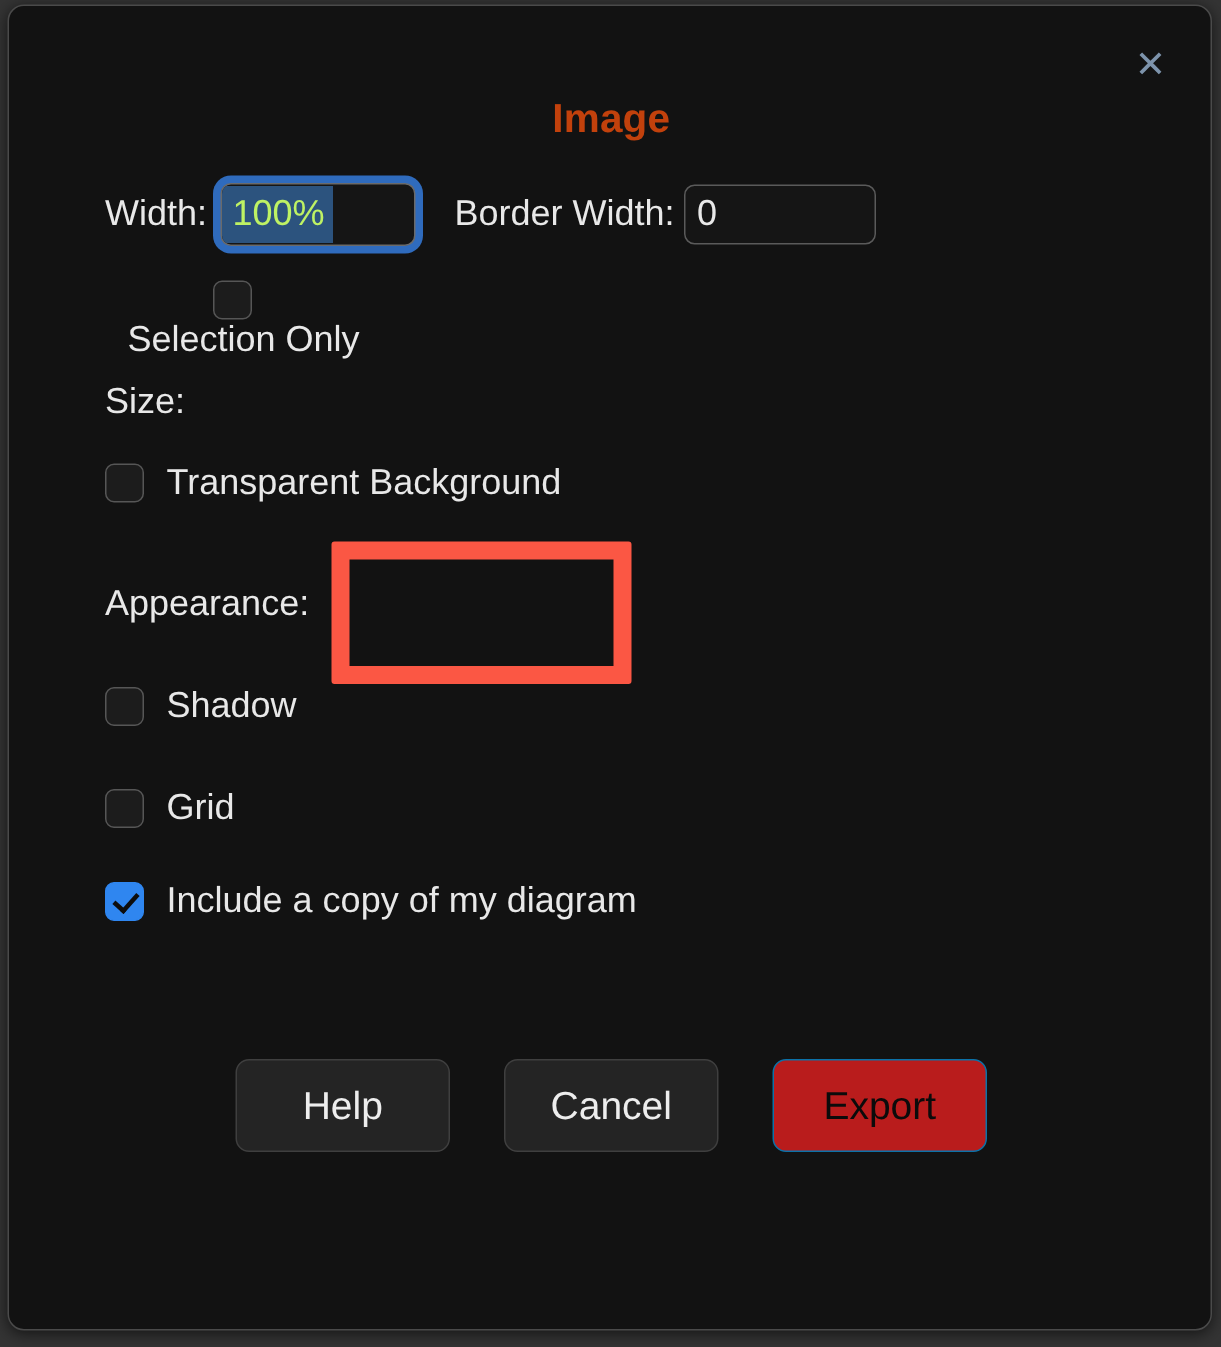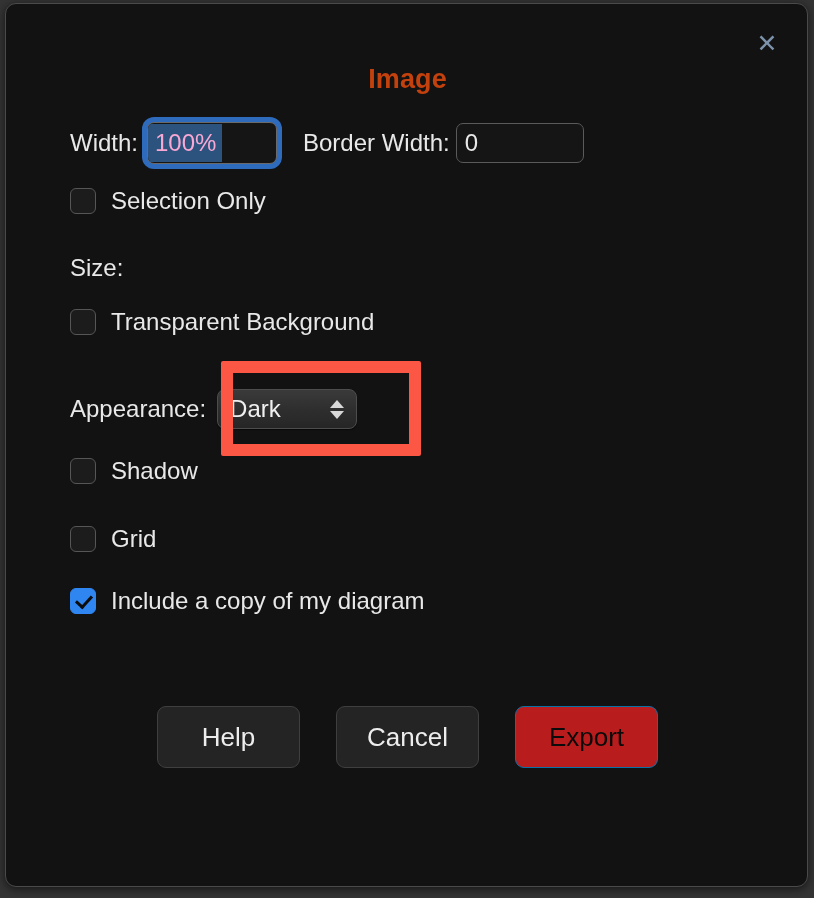--- a/index.html
+++ b/index.html
@@ -114,21 +114,21 @@
     background: #151515;
     position: relative;
     display: flex;
     align-items: center;
     padding: 0;
     overflow: hidden;
   }
   #zoom-value {
     display: inline-block;
     background: #2c537e;
-    color: #f9a8d4;
+    color: #bef264;
     font-size: 24px;
     line-height: 38px;
     padding: 0 6px 0 7px;
     height: 38px;
     white-space: nowrap;
   }
 
   #border-width-input {
     width: 128px;
     margin-left: 6px;
@@ -284,43 +284,36 @@
       <span class="field-label">Width:</span>
       <span id="zoom-input-wrap">
         <span id="zoom-input">
           <span id="zoom-value">100%</span>
         </span>
       </span>
       <span class="field-label" style="margin-left:21px;">Border Width:</span>
       <input class="text-input" id="border-width-input" type="text" value="0" style="">
     </div>
 
-    <div class="row checkbox-row" style="top:183px;">
+    <div class="row checkbox-row" style="top:183px;flex-direction:column;">
       <span class="checkbox"></span>
       <span class="checkbox-label">Selection Only</span>
     </div>
 
     <div class="row" style="top:250px;">
       <span class="field-label">Size:</span>
     </div>
 
     <div class="row checkbox-row" style="top:304px;">
       <span class="checkbox"></span>
       <span class="checkbox-label">Transparent Background</span>
     </div>
 
     <div class="row" style="top:385px;">
       <span class="field-label">Appearance:</span>
-      <span class="select-button" id="appearance-select" style="margin-left:11px;">
-        <span class="select-value">Dark</span>
-        <span class="stepper">
-          <span class="tri-up"></span>
-          <span class="tri-down"></span>
-        </span>
-      </span>
     </div>
 
     <div id="annotation-box"></div>
 
     <div class="row checkbox-row" style="top:453px;">
       <span class="checkbox"></span>
       <span class="checkbox-label">Shadow</span>
     </div>
 
     <div class="row checkbox-row" style="top:521px;">

